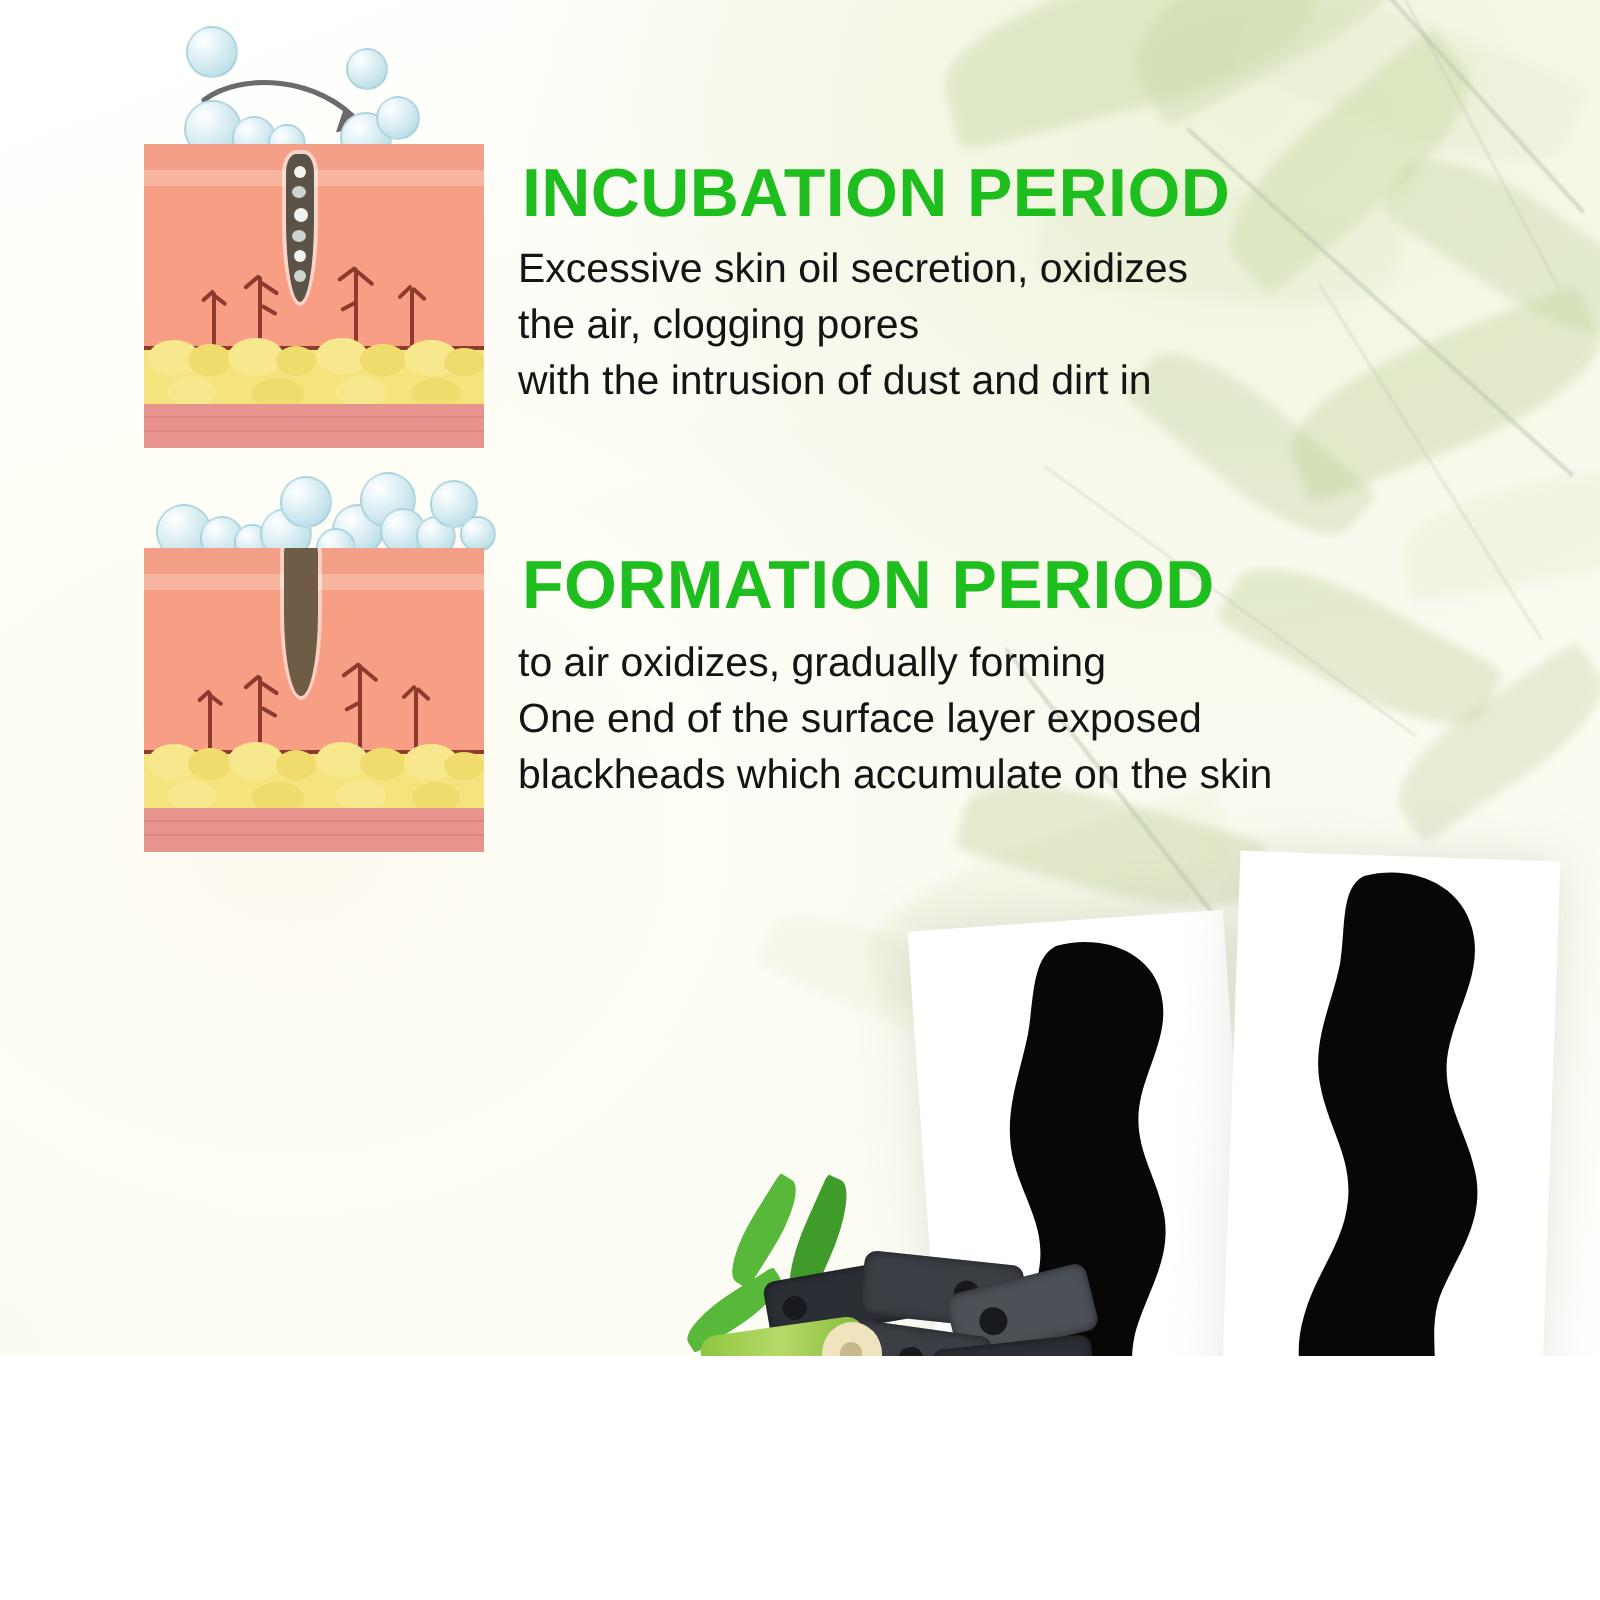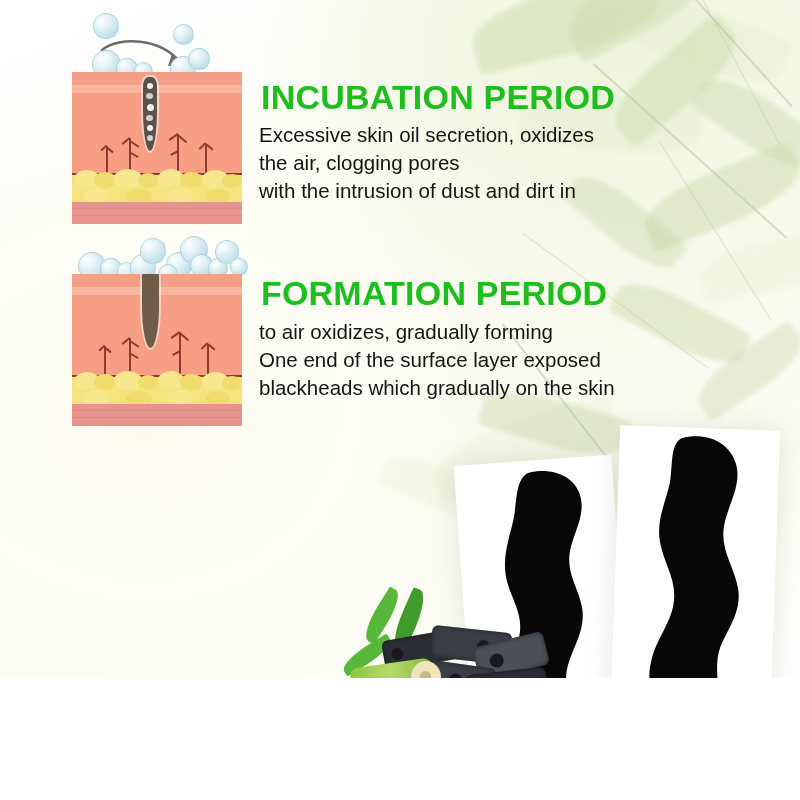--- a/index.html
+++ b/index.html
@@ -288,21 +288,21 @@
   <div class="body-text" style="left:259px;top:121px;width:420px;">
     <div>Excessive skin oil secretion, oxidizes</div>
     <div>the air, clogging pores</div>
     <div>with the intrusion of dust and dirt in</div>
   </div>
 
   <div class="heading" style="left:261px;top:274px;">FORMATION PERIOD</div>
   <div class="body-text" style="left:259px;top:318px;width:440px;">
     <div>to air oxidizes, gradually forming</div>
     <div>One end of the surface layer exposed</div>
-    <div>blackheads which gradually on the skin</div>
+    <div>blackheads which accumulate on the skin</div>
   </div>
 
   <div class="photo-bg" style="left:440px;top:410px;width:360px;height:390px;">
 
     <div class="backing" style="left:24px;top:50px;width:158px;height:300px;transform:rotate(-4deg);"></div>
     <div class="backing" style="left:175px;top:18px;width:160px;height:300px;transform:rotate(2deg);"></div>
 
     <svg class="strip" width="150" height="290" viewBox="0 0 150 290" style="left:30px;top:55px;background:none;">
       <path fill="#080607" d="
         M58,8 C80,2 104,10 110,30

